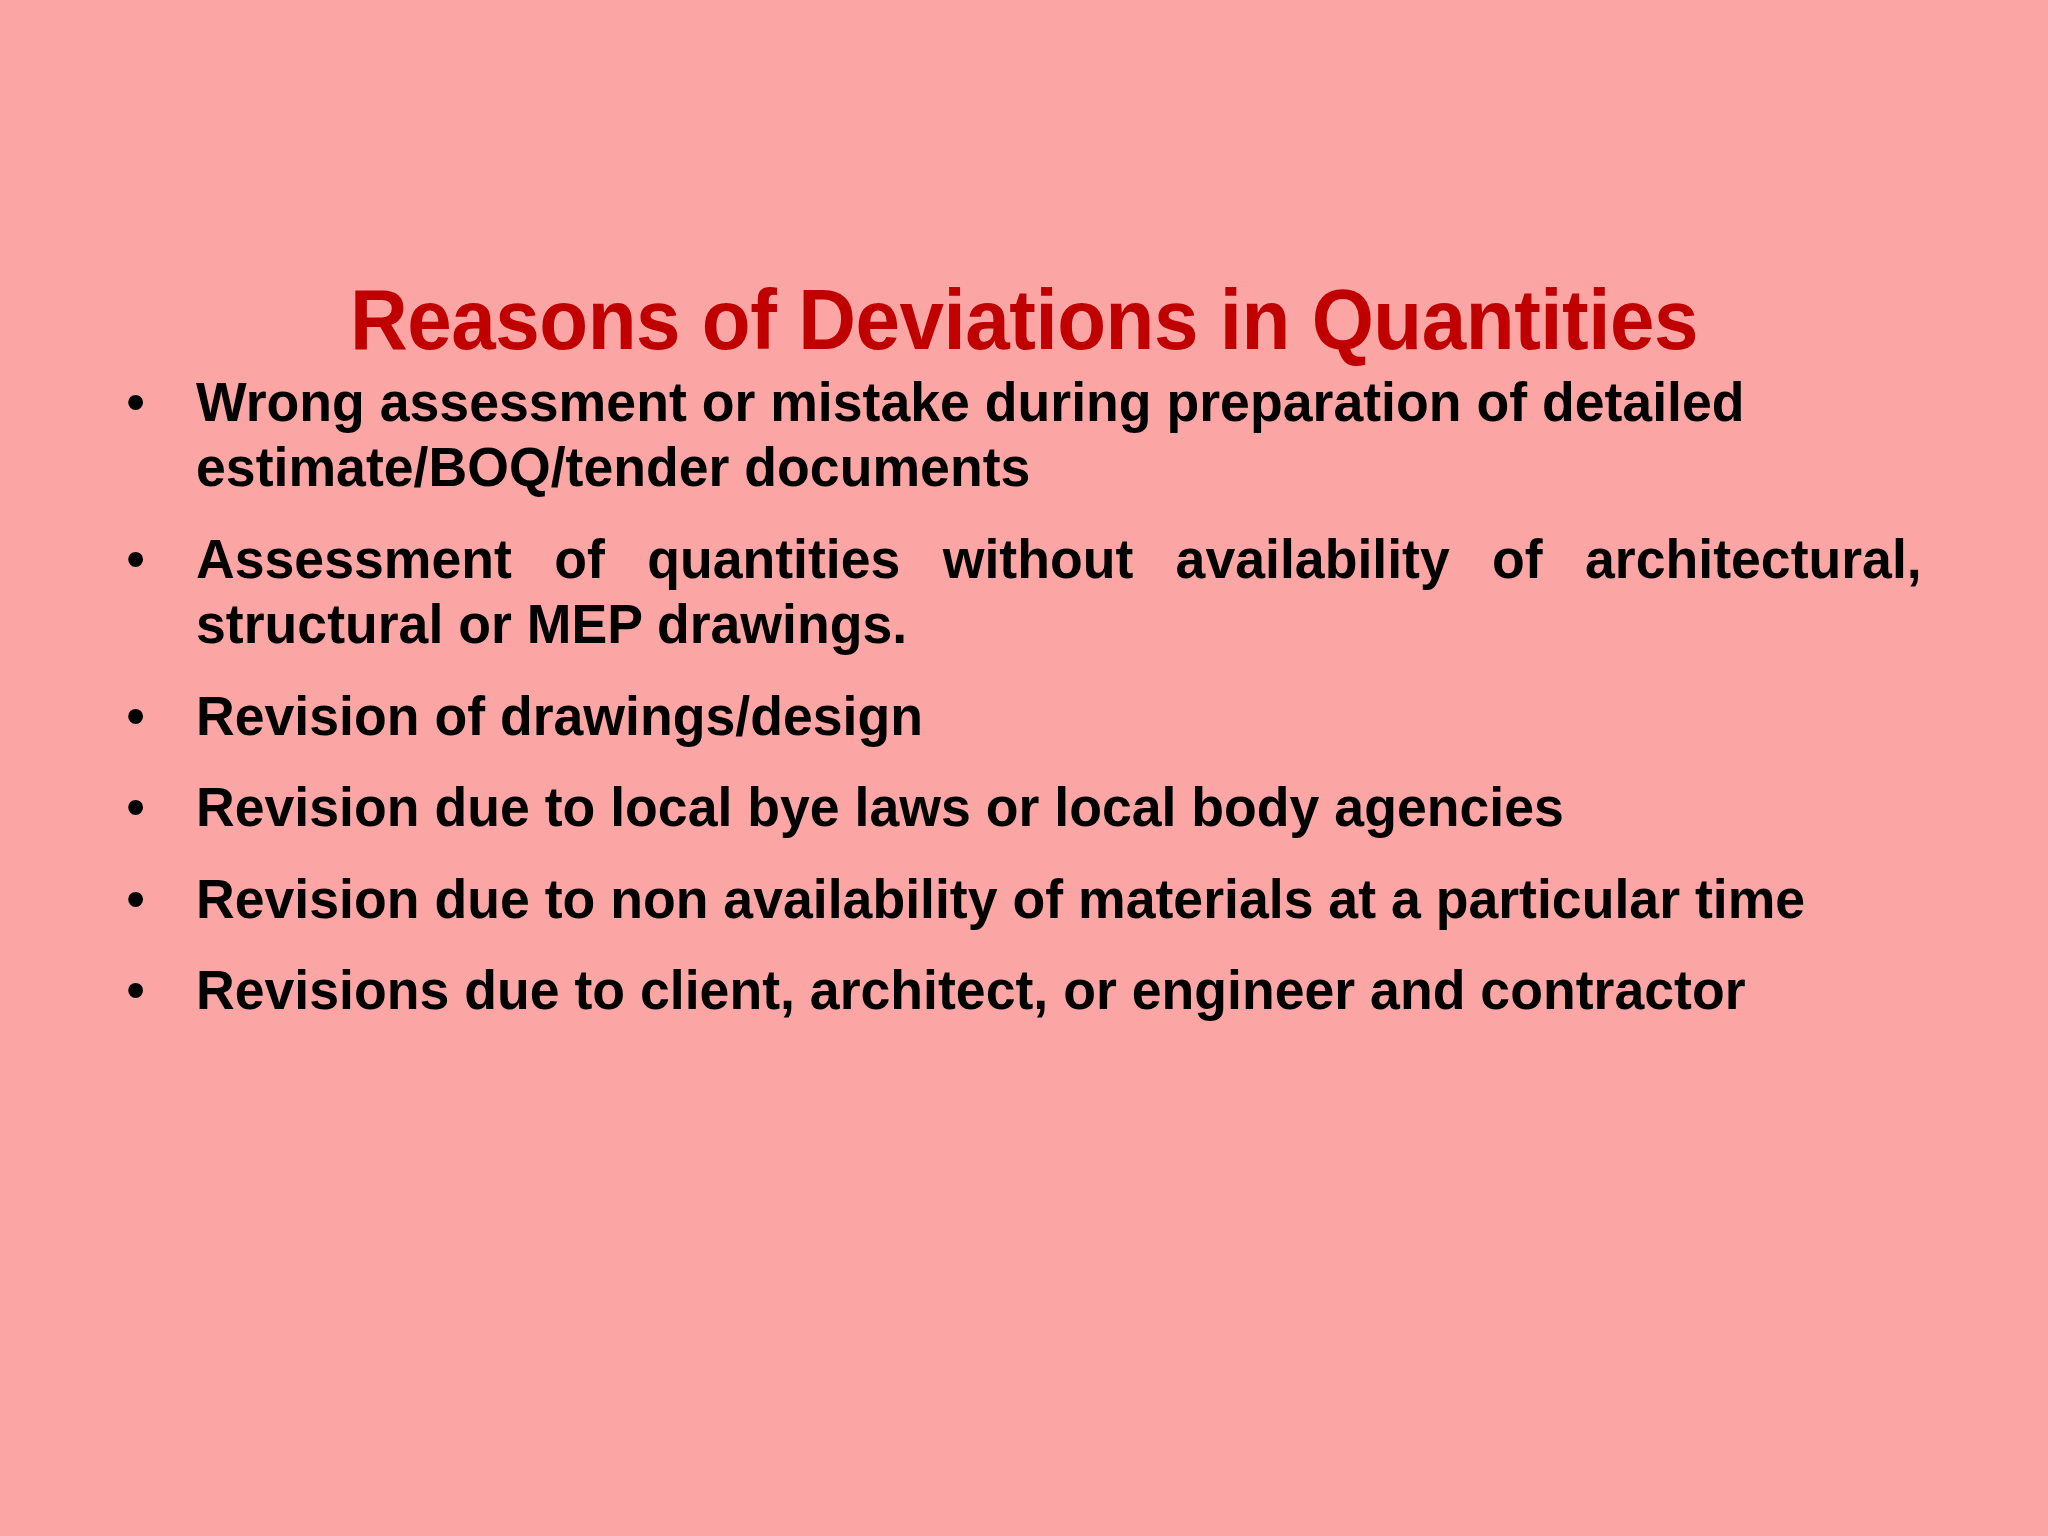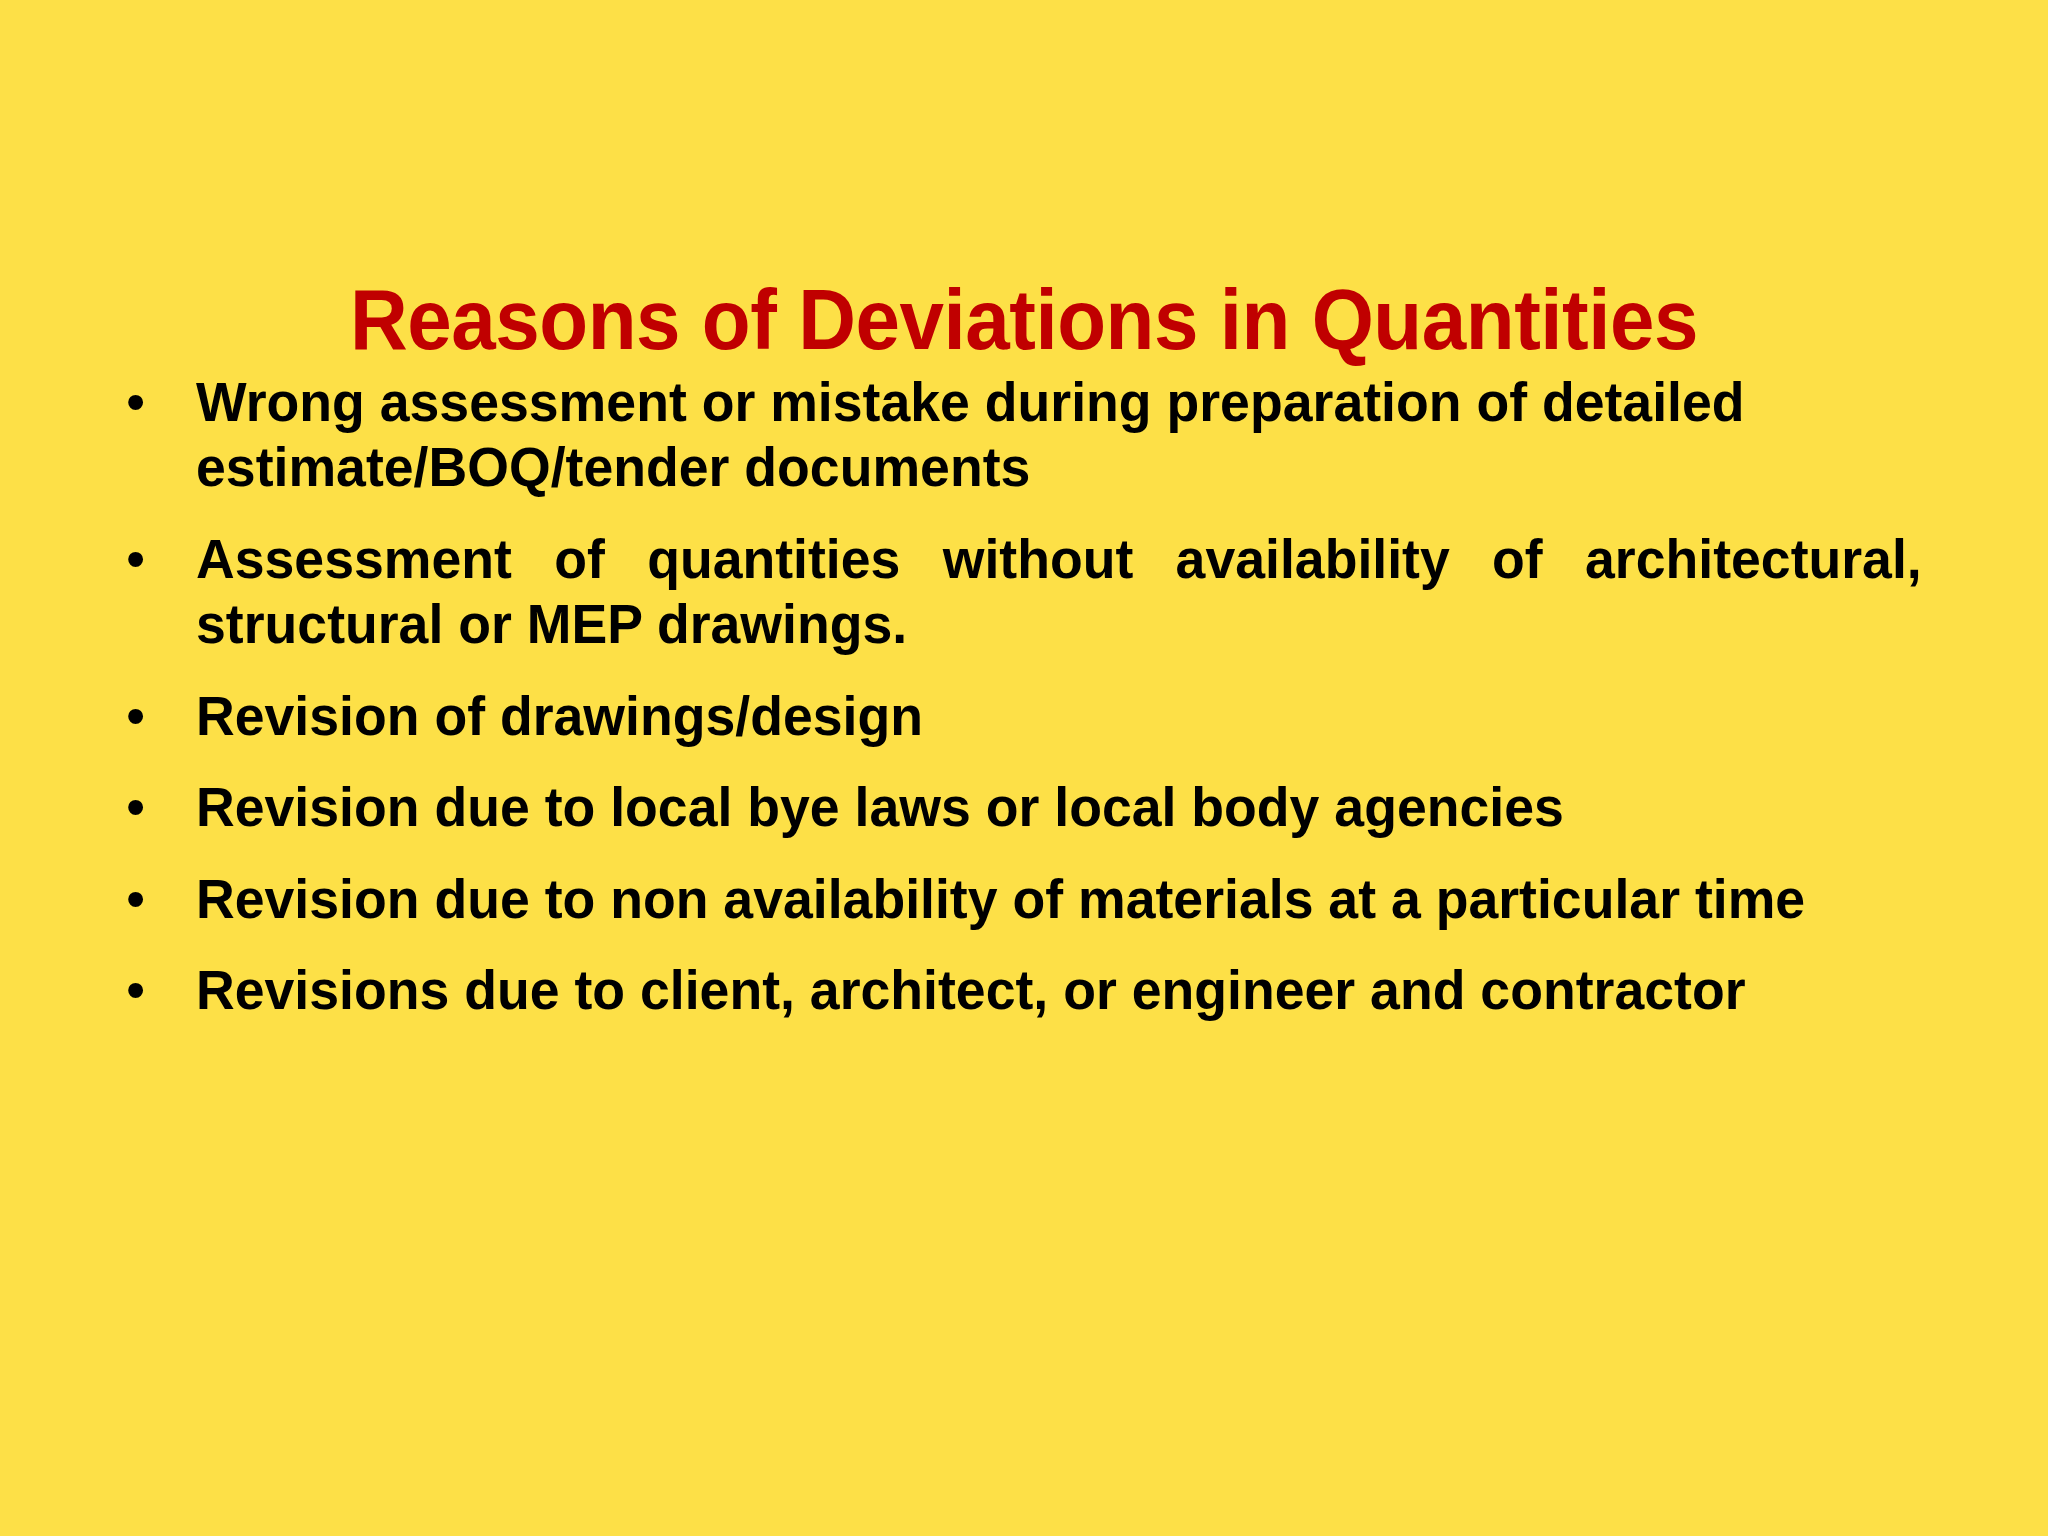--- a/index.html
+++ b/index.html
@@ -12,21 +12,21 @@
     width: 2048px;
     height: 1536px;
     overflow: hidden;
     font-family: "Liberation Sans", "DejaVu Sans", sans-serif;
   }
 
   .slide {
     position: relative;
     width: 2048px;
     height: 1536px;
-    background: #fde047;
+    background: #fca5a5;
     box-sizing: border-box;
   }
 
   
   .slide-title {
     position: absolute;
     left: 0;
     top: 218px;
     width: 2048px;
     text-align: center;

